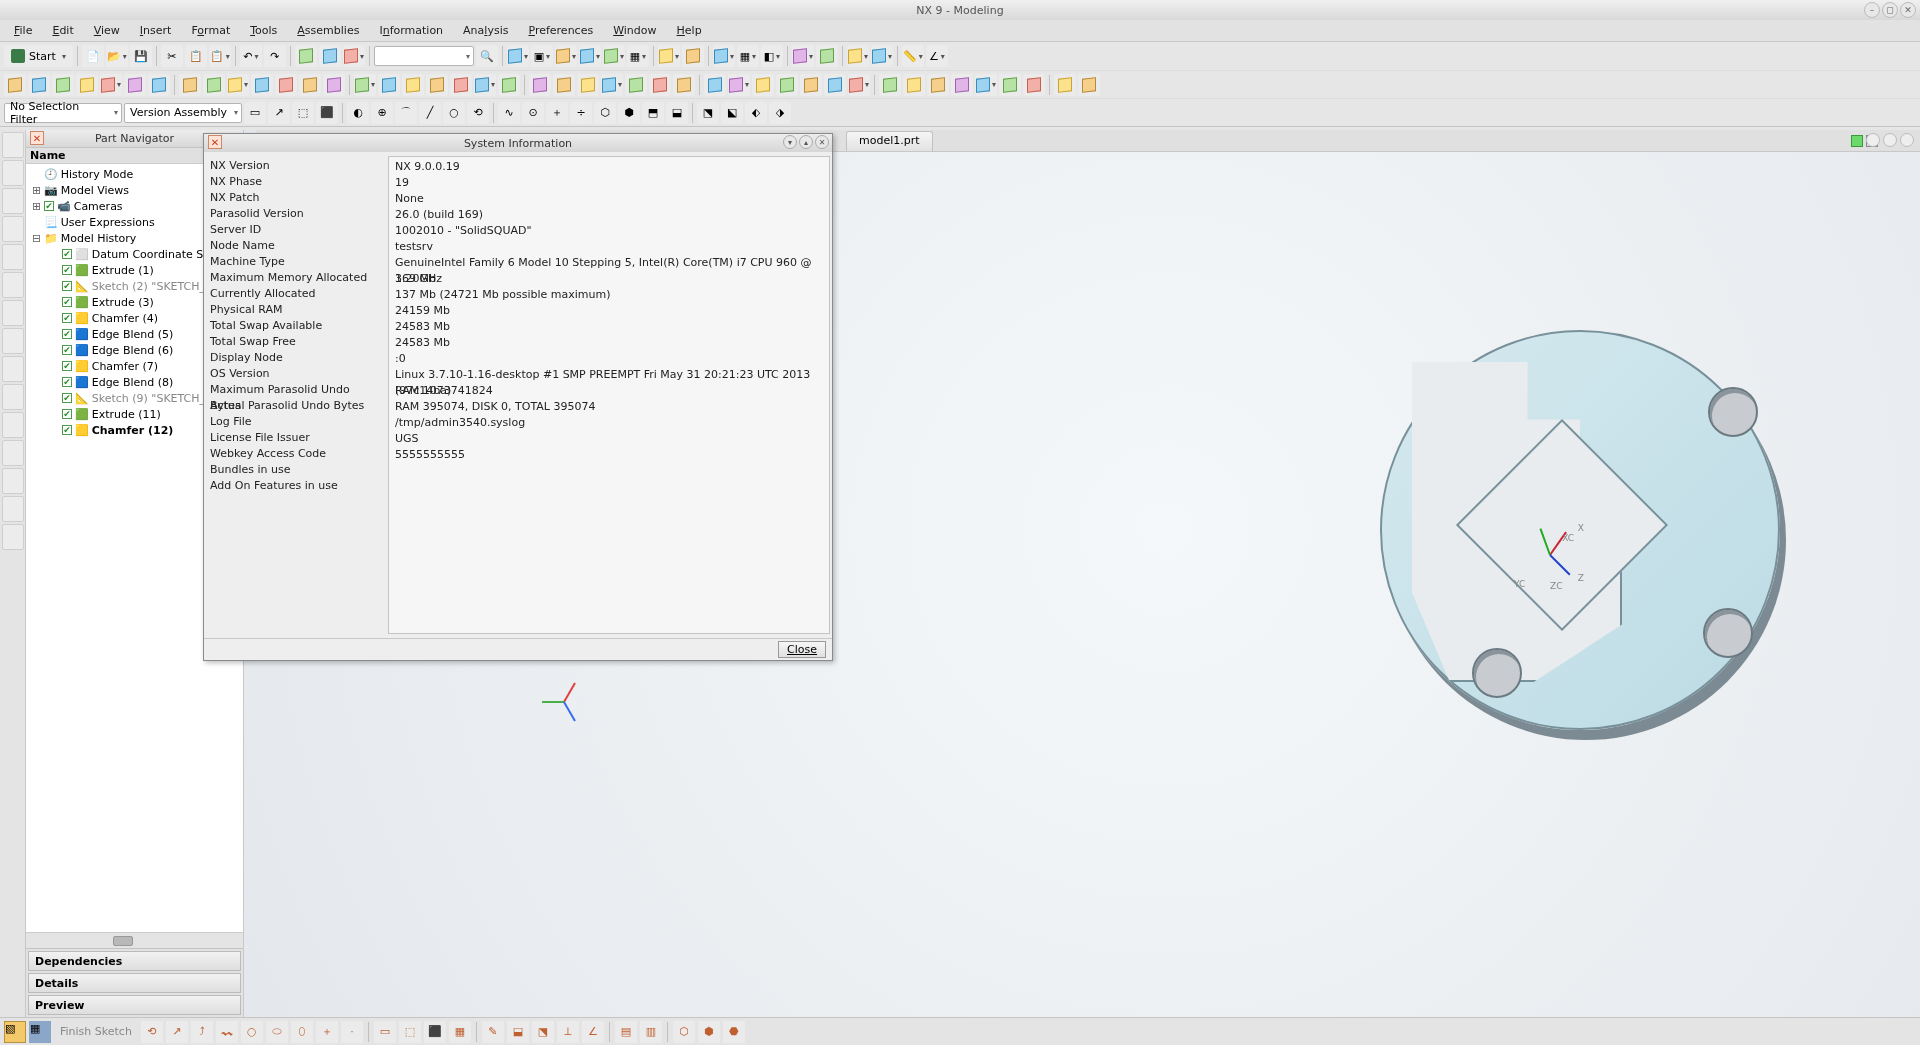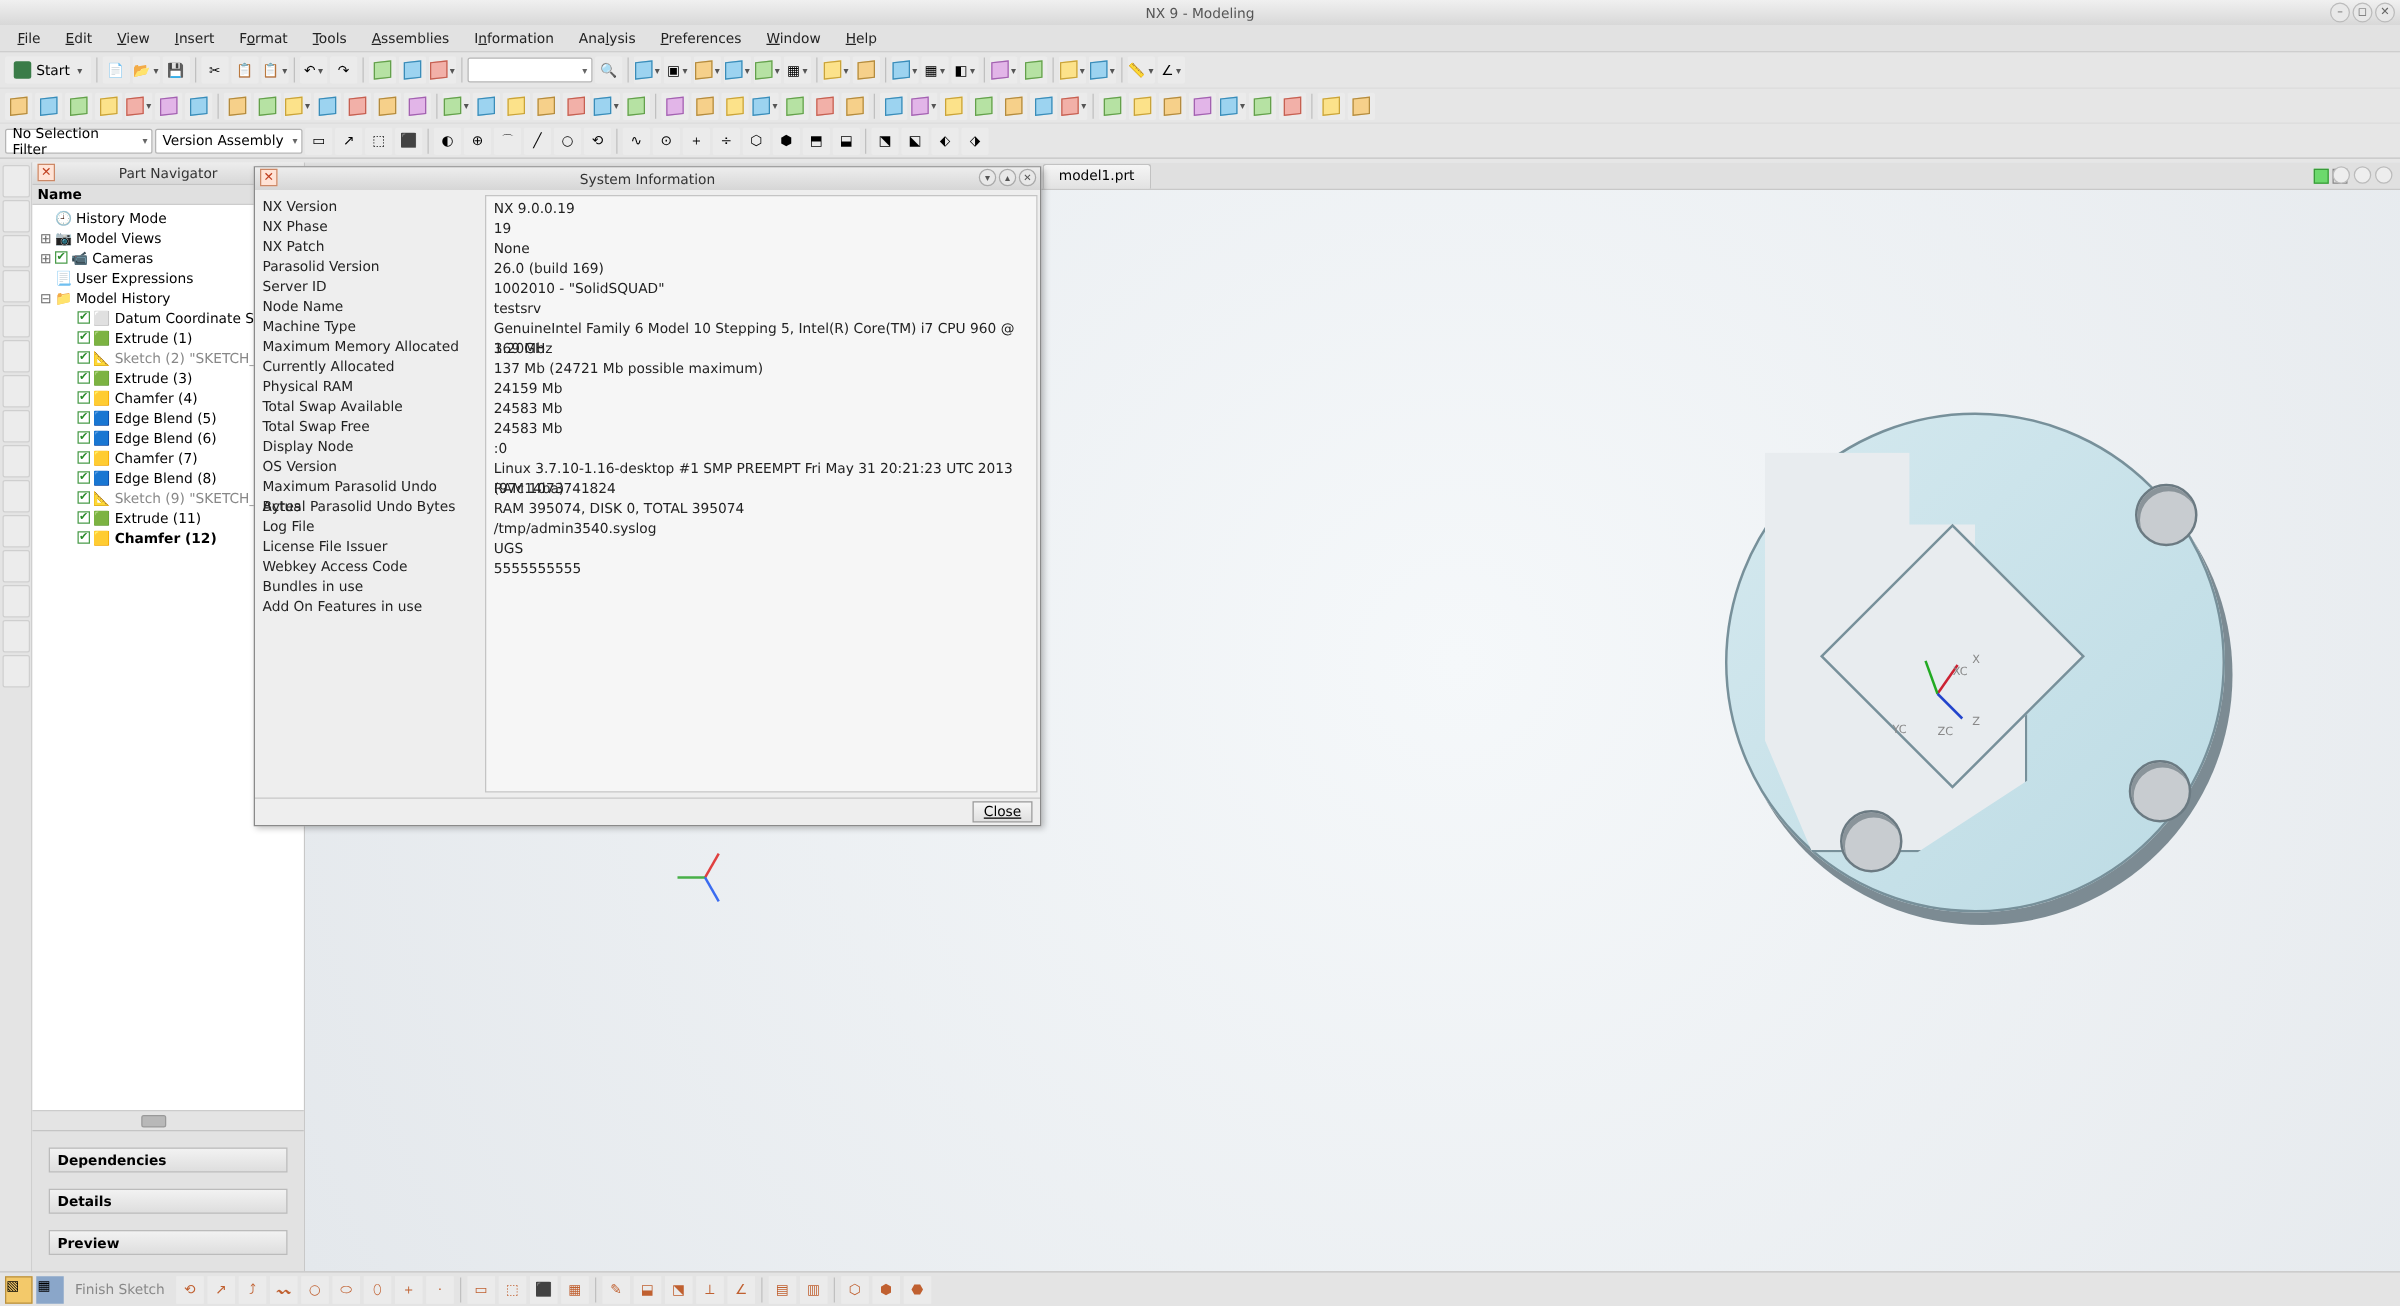--- a/index.html
+++ b/index.html
@@ -42,27 +42,27 @@
 .nav-title .xbtn { position:absolute; left:4px; top:1px; width:14px; height:14px; border:1px solid #cc8866; background:#ffe3d6; color:#c04020; font-size:10px; display:flex; align-items:center; justify-content:center;}
 .nav-head { display:flex; height:16px; background:#e0e0e0; border-bottom:1px solid #ccc;}
 .nav-head div { padding:1px 4px; border-right:1px solid #ccc;}
 .tree { flex:1; overflow:auto; background:#fff; font-size:11px; padding:2px 0;}
 .tnode { display:flex; align-items:center; height:16px; white-space:nowrap; position:relative;}
 .tnode .lab { flex:1; overflow:hidden; text-overflow:ellipsis;}
 .tnode .chk { width:10px; height:10px; border:1px solid #4a9c4a; margin-right:3px; display:inline-flex; align-items:center; justify-content:center; color:#2a8a2a; font-size:9px; line-height:1;}
 .tnode .mark { position:absolute; right:4px; color:#36a63a; font-weight:bold;}
 .tnode.bold .lab { font-weight:bold; }
 .nav-bottom { border-top:1px solid #c4c4c4; background:#e2e2e2;}
-.nav-bottom .pane { height:20px; display:flex; align-items:center; padding:0 6px; border:1px solid #bbb; background:linear-gradient(#f2f2f2,#dedede); margin:13px;}
+.nav-bottom .pane { height:20px; display:flex; align-items:center; padding:0 6px; border:1px solid #bbb; background:linear-gradient(#f2f2f2,#dedede); margin:2px;}
 .nav-bottom .pane.bold { font-weight:bold;}
 .scrollstub { height:16px; background:#e4e4e4; border-top:1px solid #ccc; position:relative;}
 .scrollstub .thumb { position:absolute; left:40%; width:20px; height:10px; top:3px; background:#b8b8b8; border:1px solid #999; border-radius:2px;}
 
 .viewport { flex:1; position:relative; background:radial-gradient(circle at 55% 45%,#f5f8fa,#e4e8ec);}
-.vp-tab { position:absolute; top:0; left:0; right:0; height:22px; background:#e0e0e0; border-bottom:1px solid #c8c8c8; display:flex; align-items:center;}
+.vp-tab { position:absolute; top:0; left:12px; right:0; height:22px; background:#e0e0e0; border-bottom:1px solid #c8c8c8; display:flex; align-items:center;}
 .vp-tab .tab { background:linear-gradient(#f5f5f5,#e2e2e2); border:1px solid #c2c2c2; border-bottom:none; height:20px; padding:2px 12px; margin-left:590px; border-radius:3px 3px 0 0;}
 .vp-tab .tbtns { position:absolute; right:6px; top:3px; display:flex; gap:3px;}
 .vp-tab .tbtns div{ width:14px;height:14px;border:1px solid #bbb;border-radius:7px;background:#eee;}
 .vp-tab .stat { position:absolute; right:42px; display:flex; gap:3px;}
 .vp-tab .stat div { width:12px; height:12px; border:1px solid #888;}
 .vp-tab .stat .on { background:#6cd96c; border-color:#3a9a3a;}
 
 .statusbar { position:absolute; bottom:0; left:0; right:0; height:28px; background:#e4e4e4; border-top:1px solid #c4c4c4; display:flex; align-items:center; padding:0 4px; gap:3px;}
 .sbtn { width:22px; height:22px; background:#ebebeb; border:1px solid transparent;}
 .finish { padding:3px 6px; color:#888; background:#e4e4e4;}

